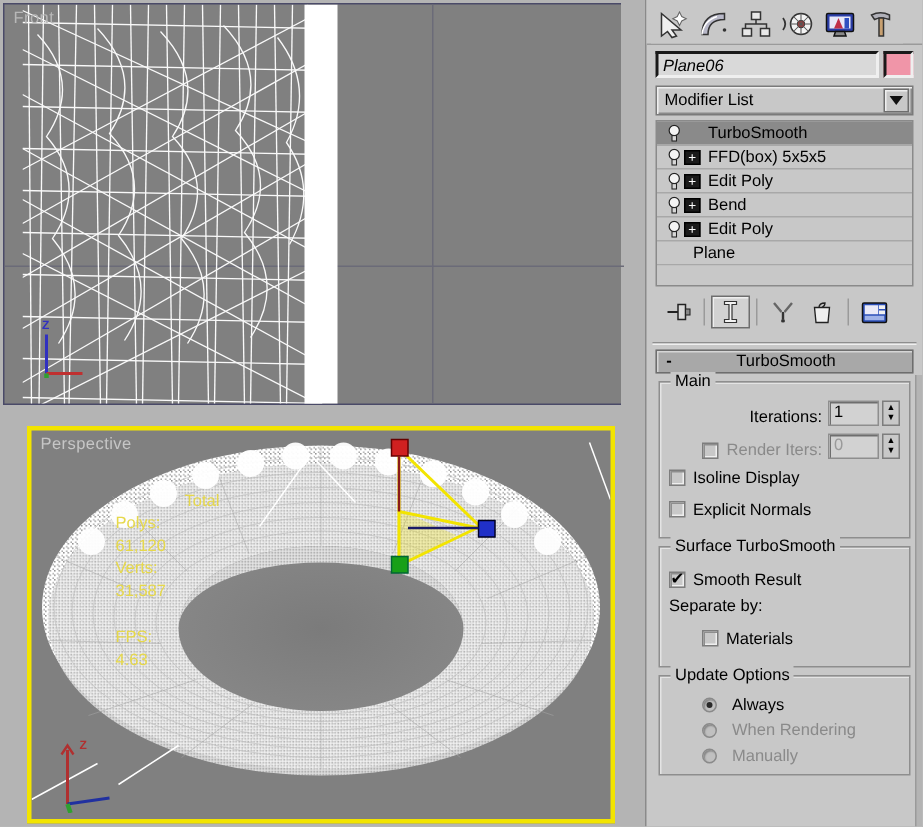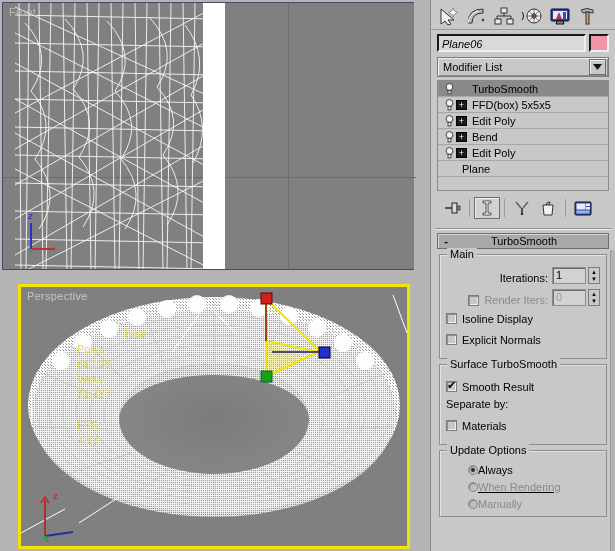--- a/index.html
+++ b/index.html
@@ -141,32 +141,32 @@
   .spinner div { flex:1; display:flex; align-items:center;
                  justify-content:center; font-size:6px; line-height:6px; }
 
   .cbrow { display:flex; align-items:center; gap:5px; height:19px; margin:2px 0; }
   .cbox { width:11px; height:11px; background:#c8c8c8;
           border:1px solid #7d7d7d;
           box-shadow: inset 1px 1px 0 #8e8e8e, inset -1px -1px 0 #efefef;
           position:relative; }
   .cbox.on::after { content:"\2714"; position:absolute; left:0px; top:-3px;
                     font-size:11px; color:#000; }
-  .rbrow { display:flex; align-items:center; gap:0; height:17px; }
+  .rbrow { display:flex; align-items:center; gap:10px; height:17px; }
   .rb { width:10px; height:10px; border-radius:50%; background:#c0c0c0;
         border:1px solid #8a8a8a; box-shadow: inset 1px 1px 1px #8a8a8a;
         position:relative; }
   .rb.on::after { content:""; position:absolute; left:2px; top:2px;
                   width:4px; height:4px; border-radius:50%; background:#2a2a2a; }
   .dimtxt { color:#8a8a8a; }
 
   .sb-scroll { position:absolute; right:0; top:250px; width:5px;
                height:301px; background:#b4b4b4;
                border-left:1px solid #9a9a9a; }
-  .ind { }
+  .ind { margin-left:22px; }
 </style>
 </head>
 <body>
 
 <div id="app">
 
   <div id="viewports">
 
     <div class="viewport" id="vp-front">
 
@@ -598,21 +598,21 @@
 
     </div>
 
     <div class="group" style="padding-bottom:4px;">
       <span class="gt">Update Options</span>
 
       <div class="rbrow" style="padding-left:22px;">
         <span class="rb on"></span>
         <span>Always</span>
       </div>
-      <div class="rbrow" style="padding-left:22px;text-decoration:underline;">
+      <div class="rbrow" style="padding-left:22px;">
         <span class="rb"></span>
         <span class="dimtxt">When Rendering</span>
       </div>
       <div class="rbrow" style="padding-left:22px;">
         <span class="rb"></span>
         <span class="dimtxt">Manually</span>
       </div>
     </div>
 
     <div class="sb-scroll"></div>

